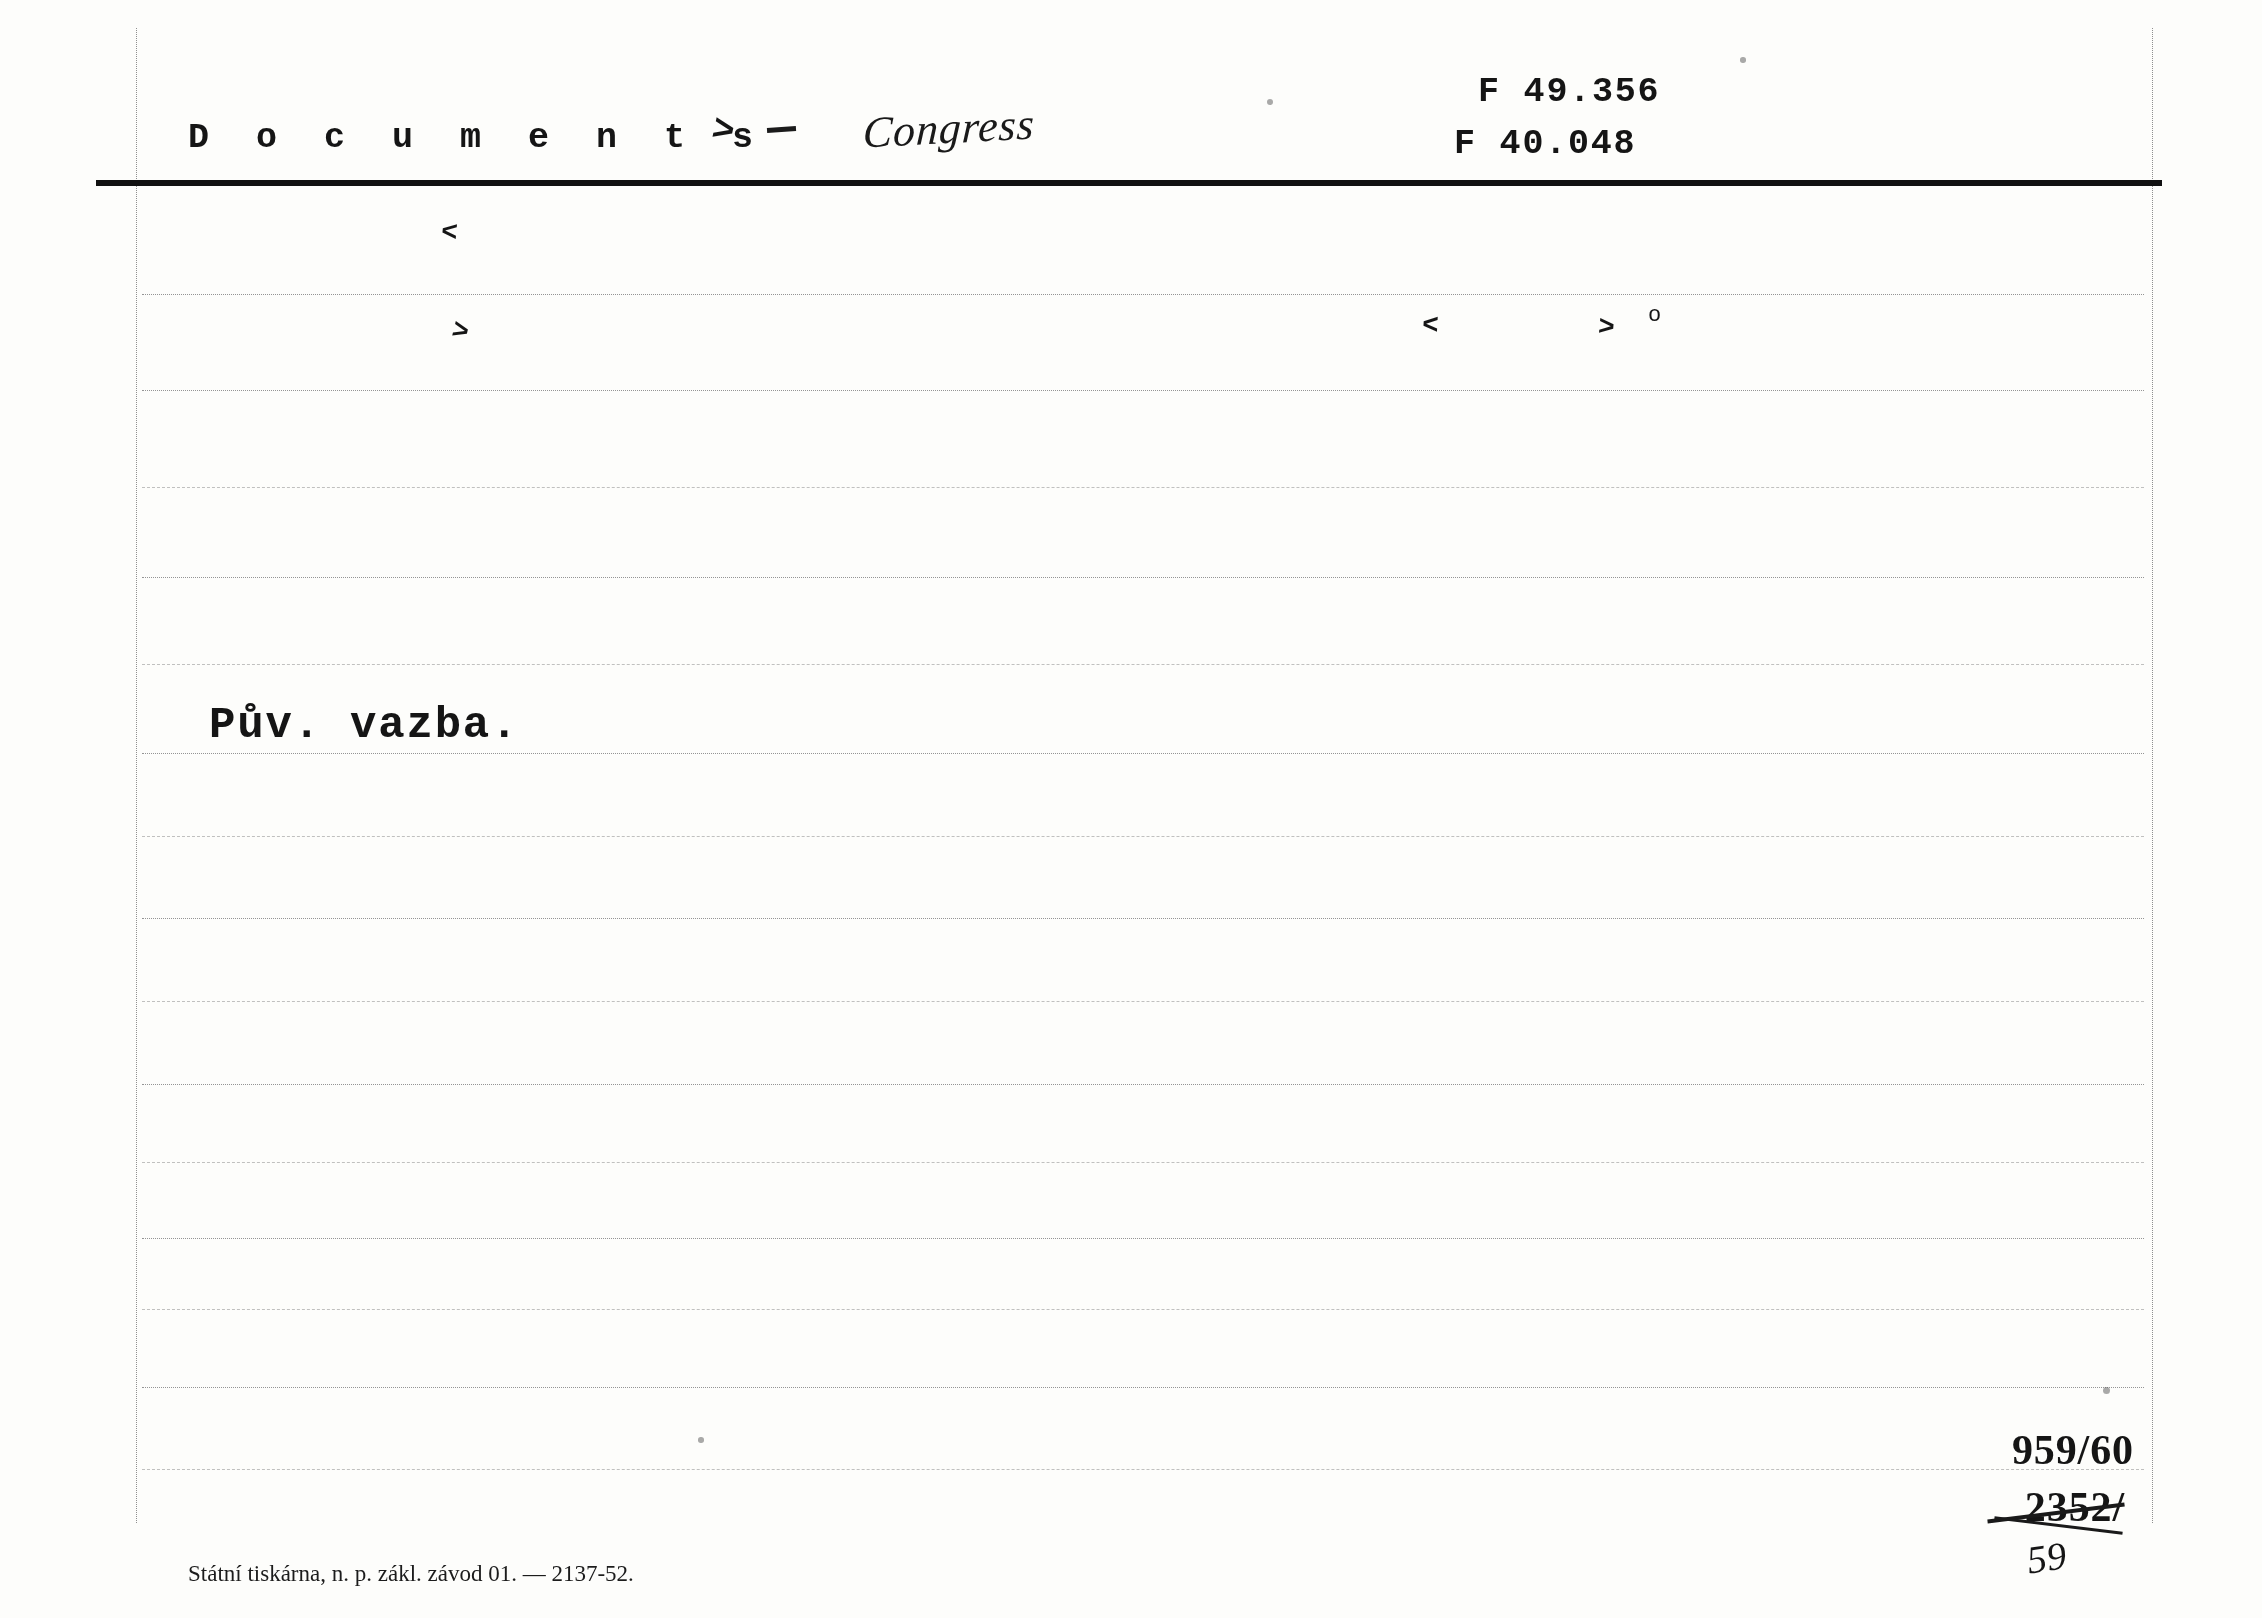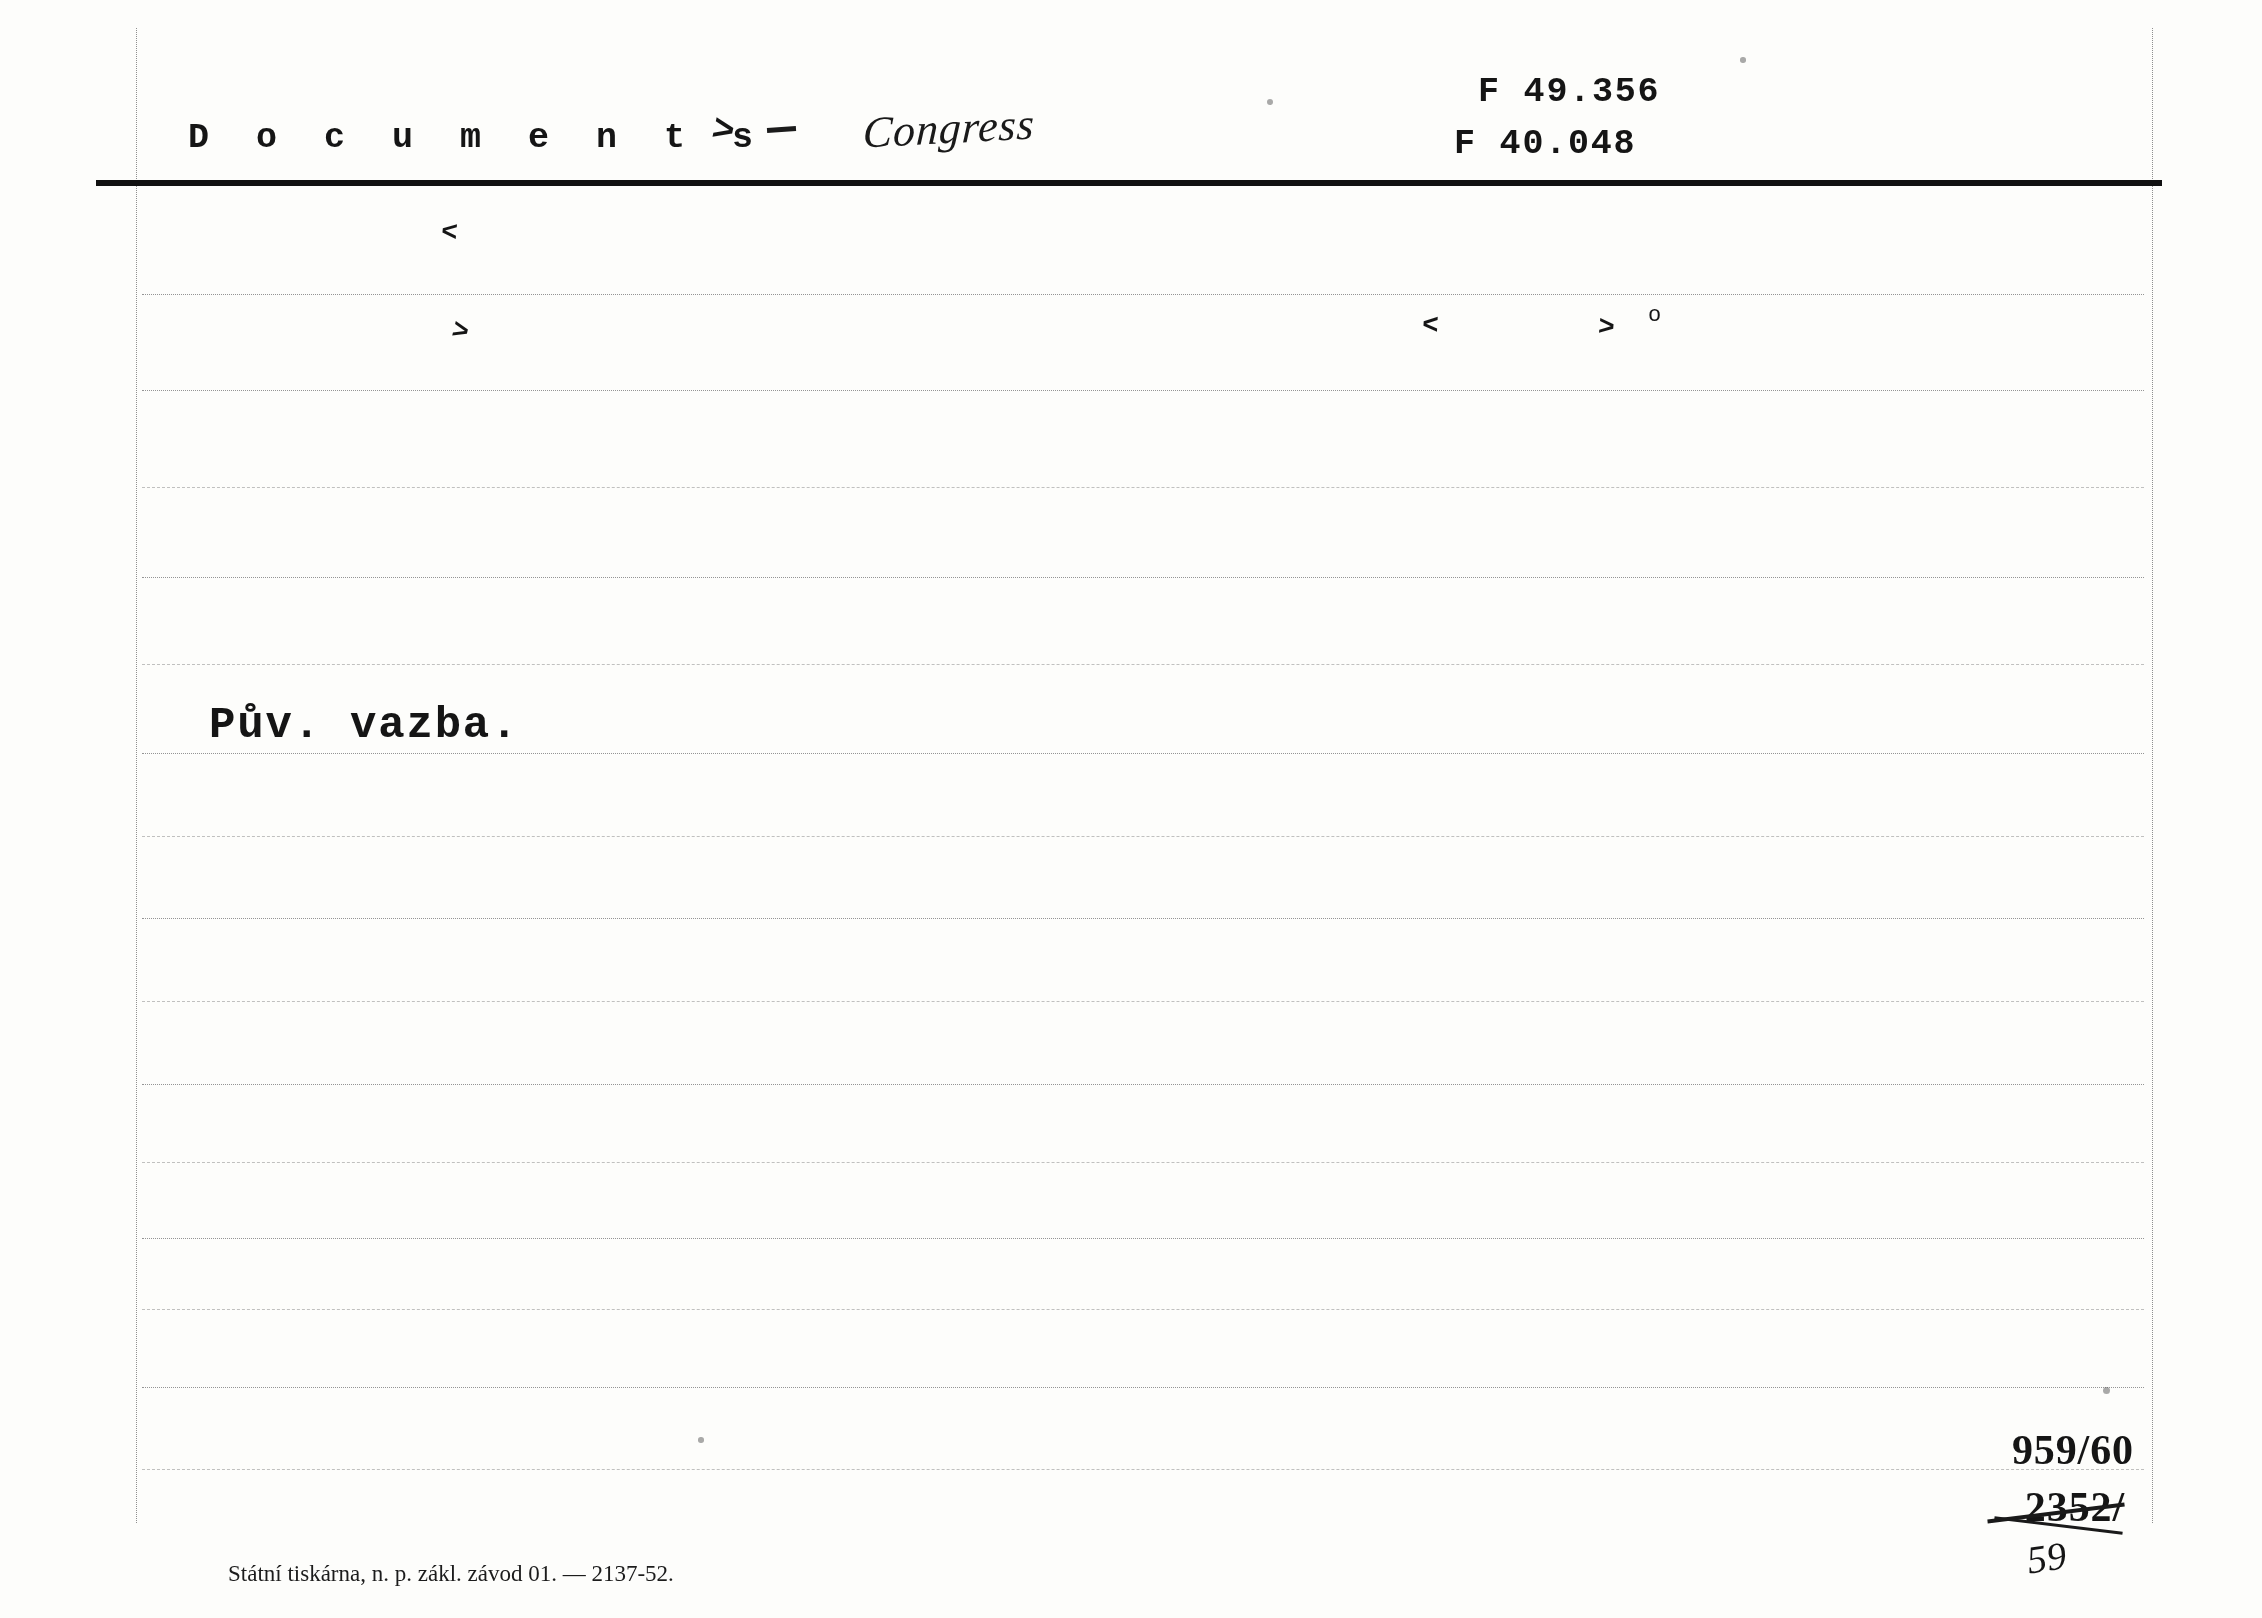--- a/index.html
+++ b/index.html
@@ -184,21 +184,20 @@
   }
 
   .printer-note {
     position: absolute;
     left: 188px;
     top: 1561px;
     font-family: "Liberation Serif", "DejaVu Serif", serif;
     font-size: 23px;
     color: #1c1c1c;
     white-space: nowrap;
-    margin-left: 40px;
   }
 
   
   .speck { position: absolute; background: #555; border-radius: 50%; opacity:.5; }
 </style>
 </head>
 <body>
 
 <div class="card">
 

